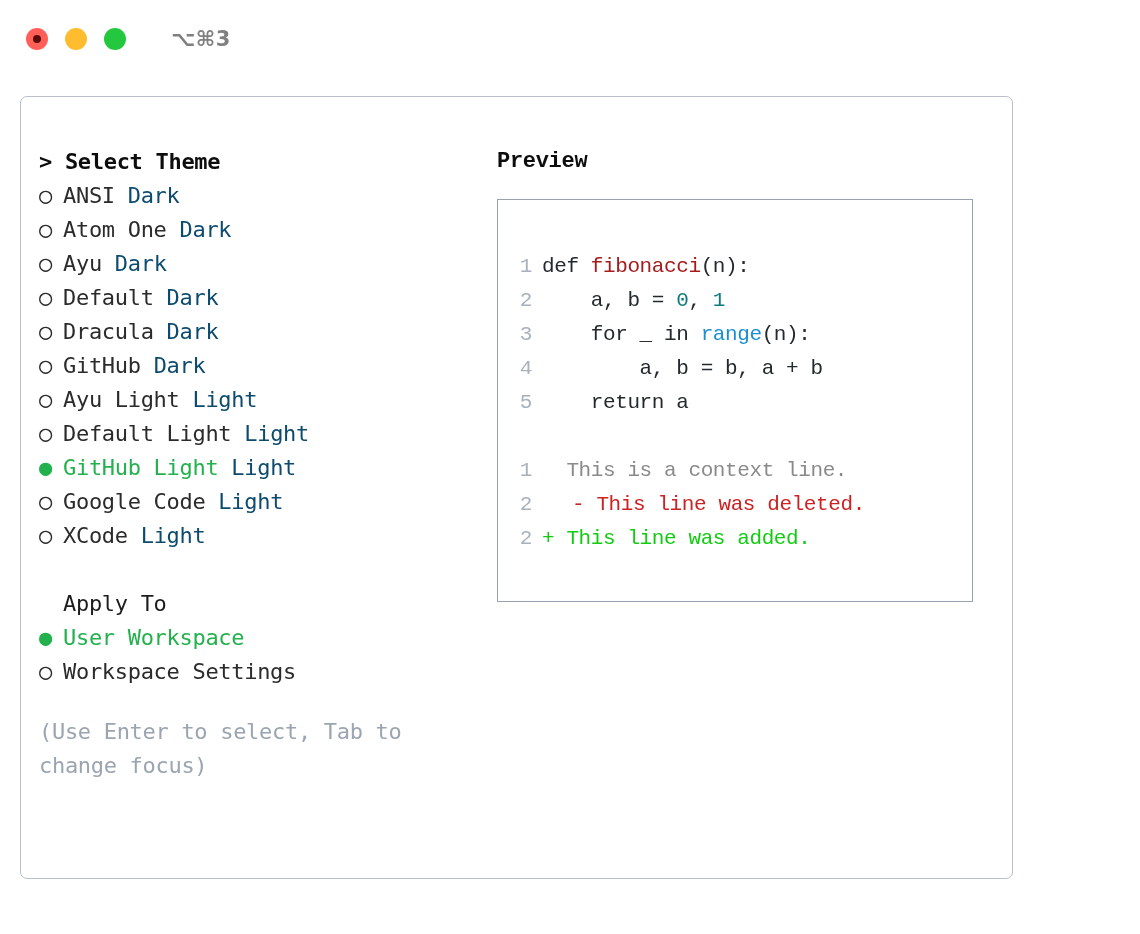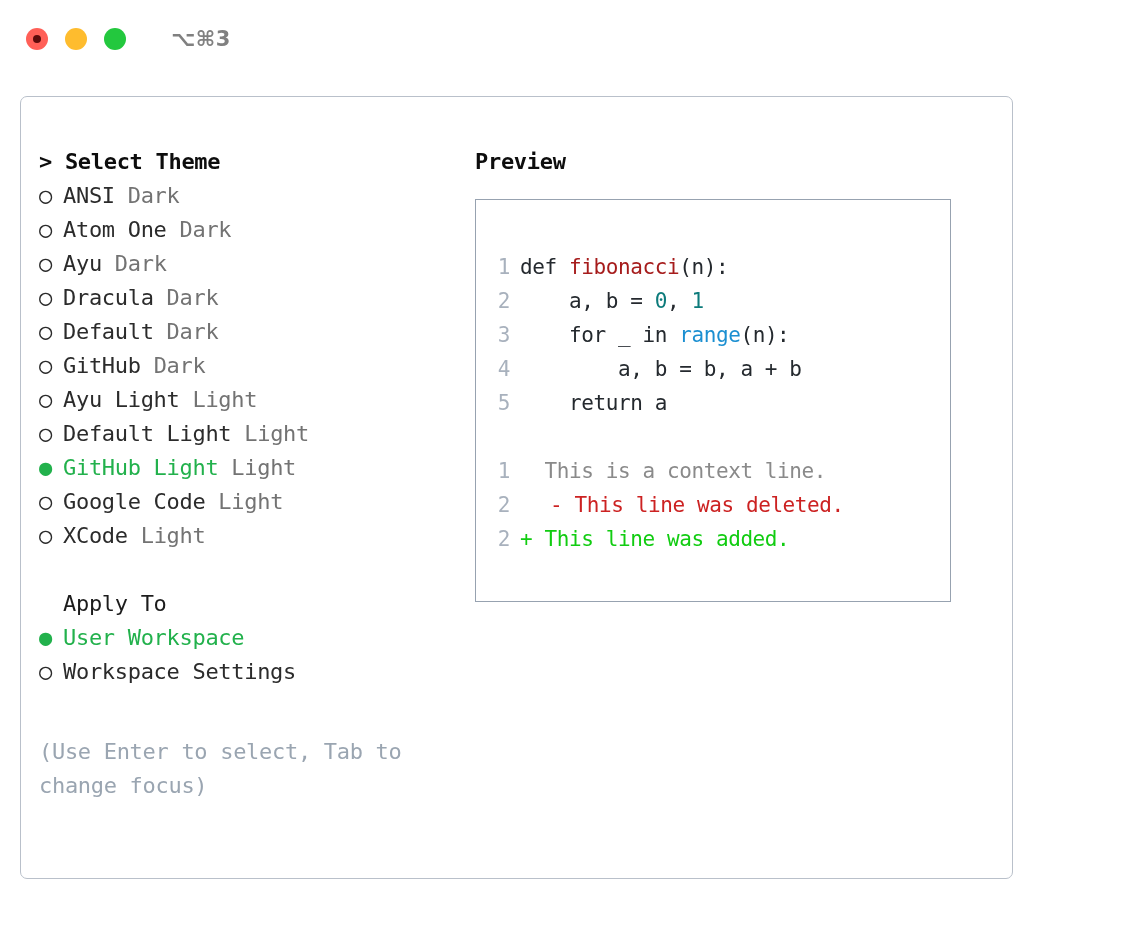--- a/index.html
+++ b/index.html
@@ -137,48 +137,49 @@
   .bullet-on {
     color: #22b14c;
   }
   .opt-row.selected .opt-label {
     color: #22b14c;
   }
   .opt-label {
     color: #2b2b2b;
   }
   .opt-cat {
-    color: #737373;
+    color: #0c4a6e;
   }
   .section-gap {
     height: 34px;
   }
   .apply-heading {
     height: 34px;
     line-height: 34px;
     font-size: 22px;
     color: #1c1c1c;
     white-space: pre;
     letter-spacing: -0.3px;
   }
   .hint {
-    margin-top: 46px;
+    margin-top: 26px;
     font-size: 22px;
     color: #9aa5b1;
     line-height: 34px;
     letter-spacing: -0.3px;
     width: 400px;
   }
 
   
   .right-col {
     position: absolute;
-    left: 454px;
+    left: 476px;
     top: 48px;
     width: 495px;
+    font-family: Liberation Mono, monospace;
   }
   .preview-box {
     margin-top: 20px;
     width: 476px;
     height: 403px;
     border: 1.5px solid #97a2b0;
     box-sizing: border-box;
     background: #ffffff;
     position: relative;
   }
@@ -227,22 +228,22 @@
 
   <div class="panel">
     <div class="panel-inner">
 
       <div class="left-col">
         <div class="col-heading">&gt; Select Theme</div>
         <div id="theme-list">
             <div class="opt-row"><span class="bullet bullet-off">○</span><span class="opt-label">ANSI</span><span> </span><span class="opt-cat">Dark</span></div>
             <div class="opt-row"><span class="bullet bullet-off">○</span><span class="opt-label">Atom One</span><span> </span><span class="opt-cat">Dark</span></div>
             <div class="opt-row"><span class="bullet bullet-off">○</span><span class="opt-label">Ayu</span><span> </span><span class="opt-cat">Dark</span></div>
+            <div class="opt-row"><span class="bullet bullet-off">○</span><span class="opt-label">Default</span><span> </span><span class="opt-cat">Dark</span></div>
             <div class="opt-row"><span class="bullet bullet-off">○</span><span class="opt-label">Dracula</span><span> </span><span class="opt-cat">Dark</span></div>
-            <div class="opt-row"><span class="bullet bullet-off">○</span><span class="opt-label">Default</span><span> </span><span class="opt-cat">Dark</span></div>
             <div class="opt-row"><span class="bullet bullet-off">○</span><span class="opt-label">GitHub</span><span> </span><span class="opt-cat">Dark</span></div>
             <div class="opt-row"><span class="bullet bullet-off">○</span><span class="opt-label">Ayu Light</span><span> </span><span class="opt-cat">Light</span></div>
             <div class="opt-row"><span class="bullet bullet-off">○</span><span class="opt-label">Default Light</span><span> </span><span class="opt-cat">Light</span></div>
             <div class="opt-row selected"><span class="bullet bullet-on">●</span><span class="opt-label">GitHub Light</span><span> </span><span class="opt-cat">Light</span></div>
             <div class="opt-row"><span class="bullet bullet-off">○</span><span class="opt-label">Google Code</span><span> </span><span class="opt-cat">Light</span></div>
             <div class="opt-row"><span class="bullet bullet-off">○</span><span class="opt-label">XCode</span><span> </span><span class="opt-cat">Light</span></div>
           </div>
 
         <div class="section-gap"></div>
 

